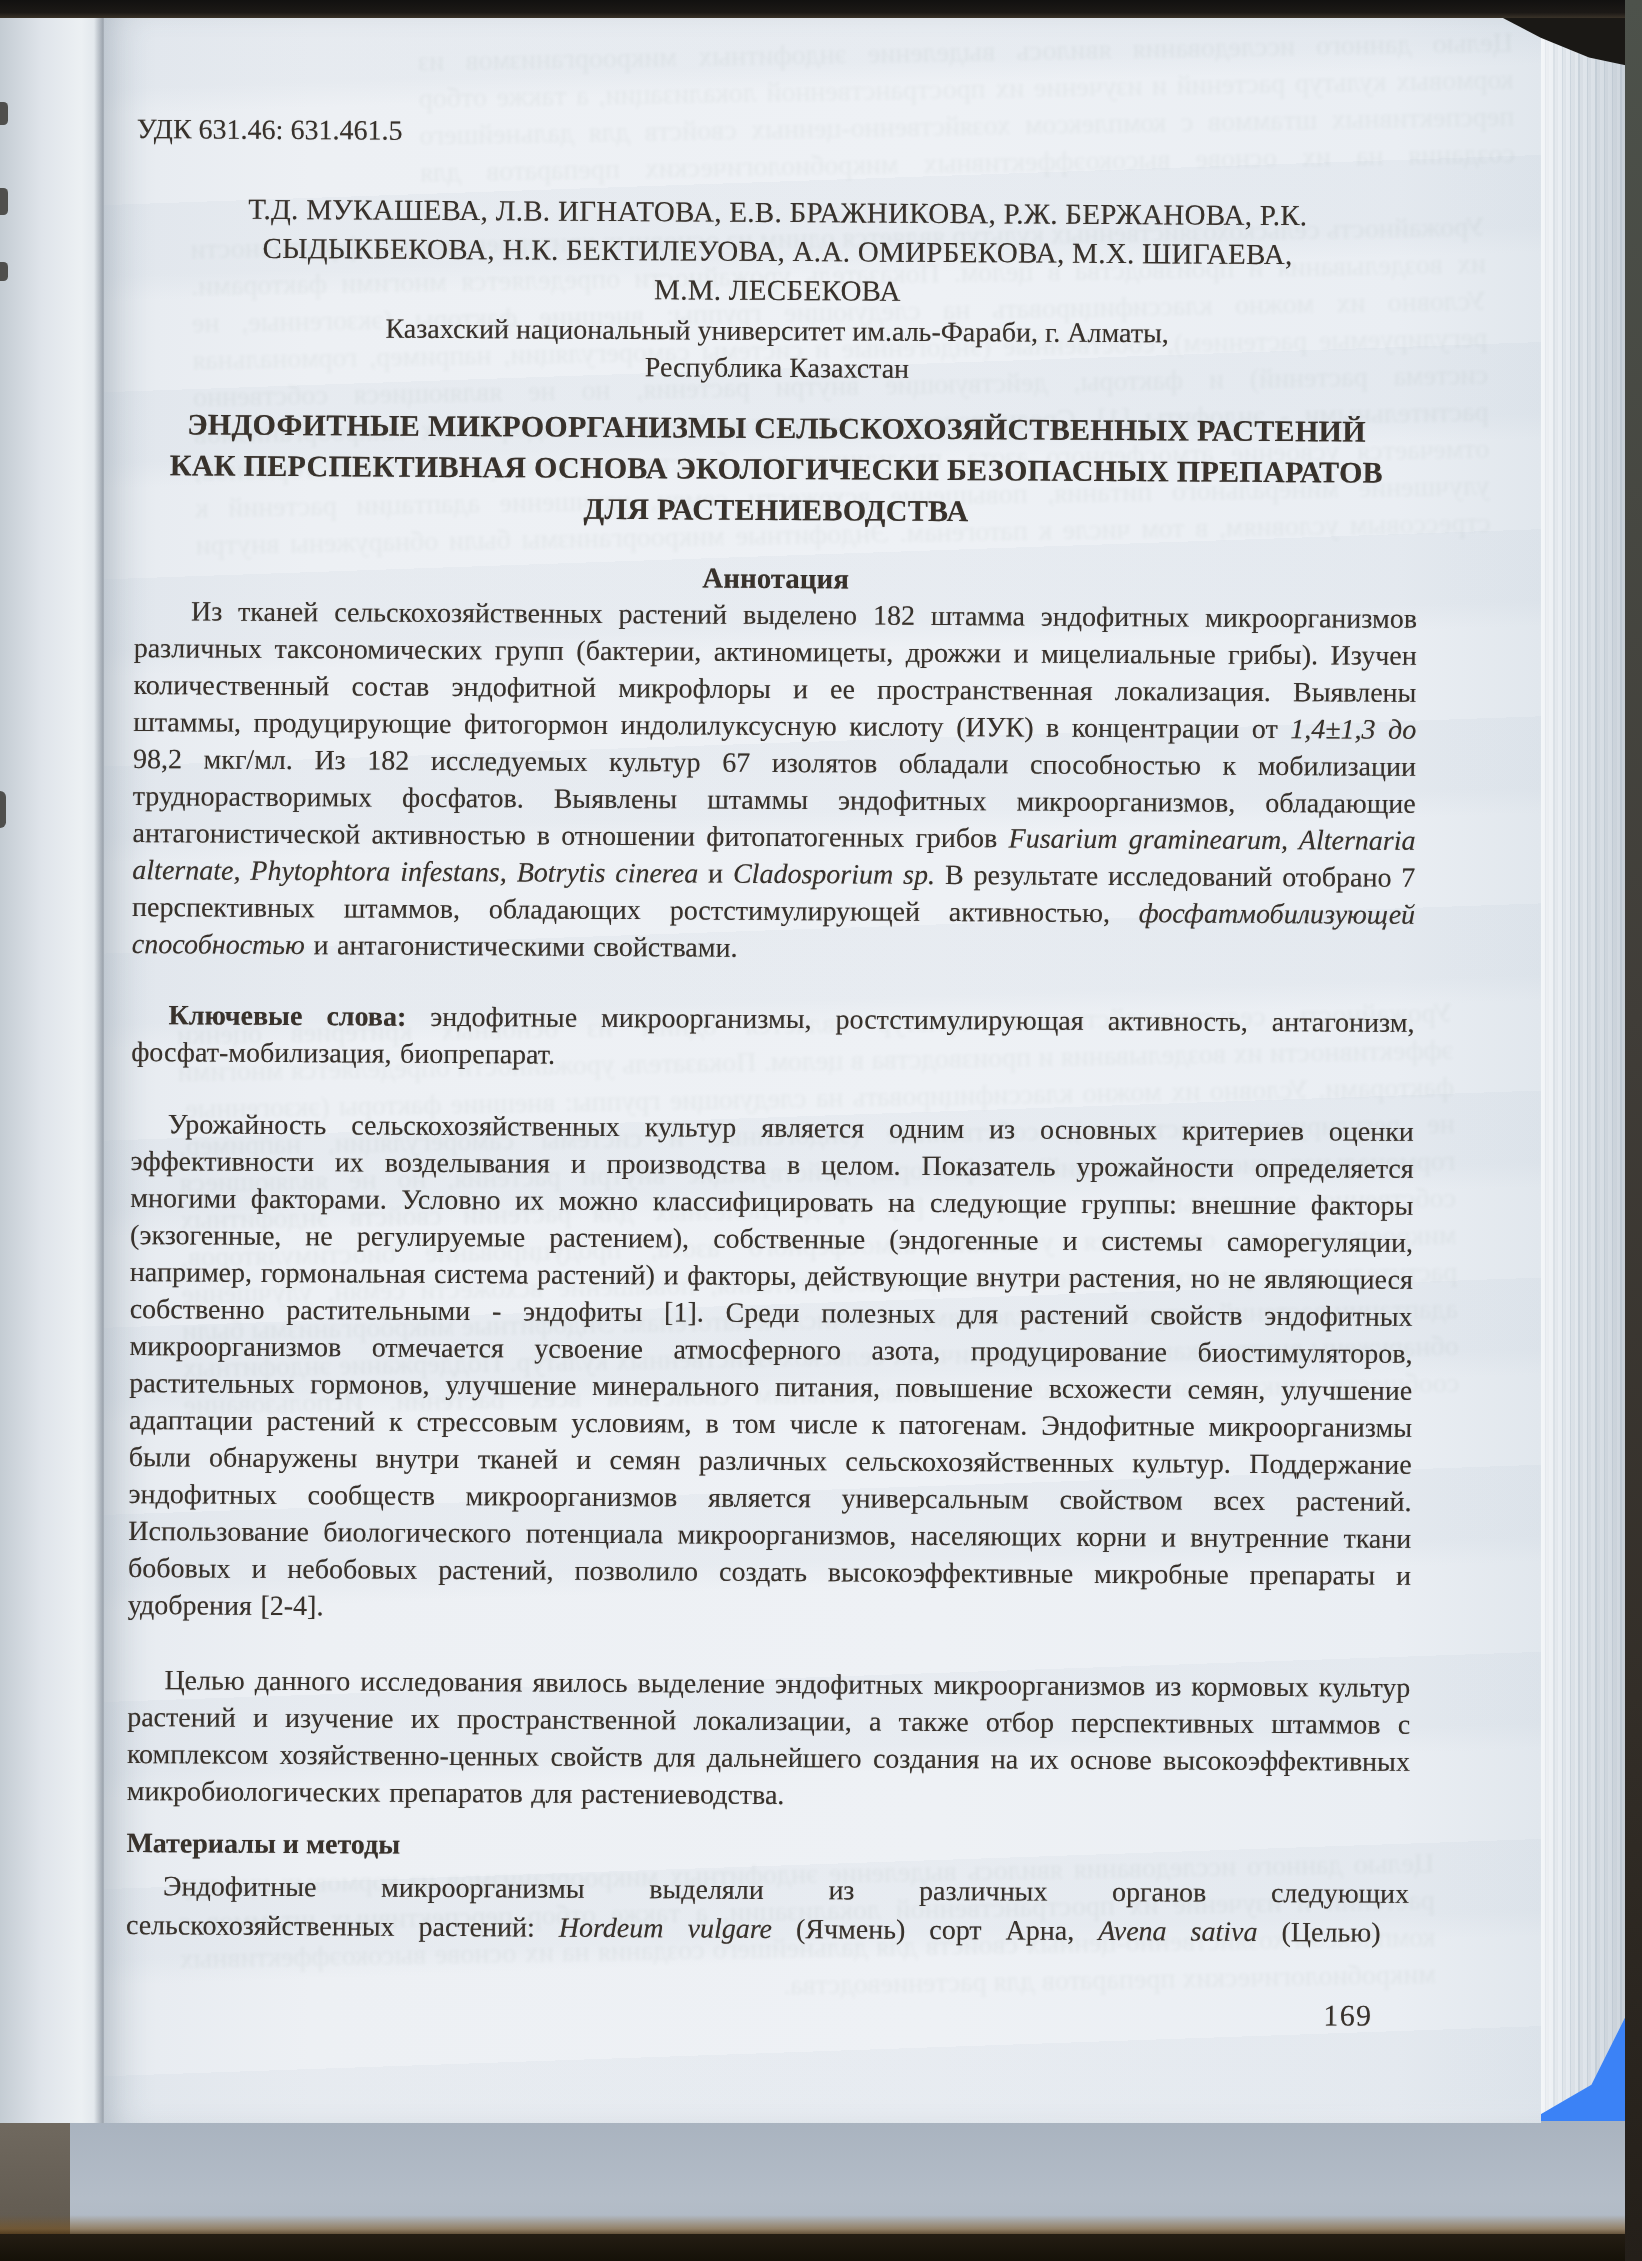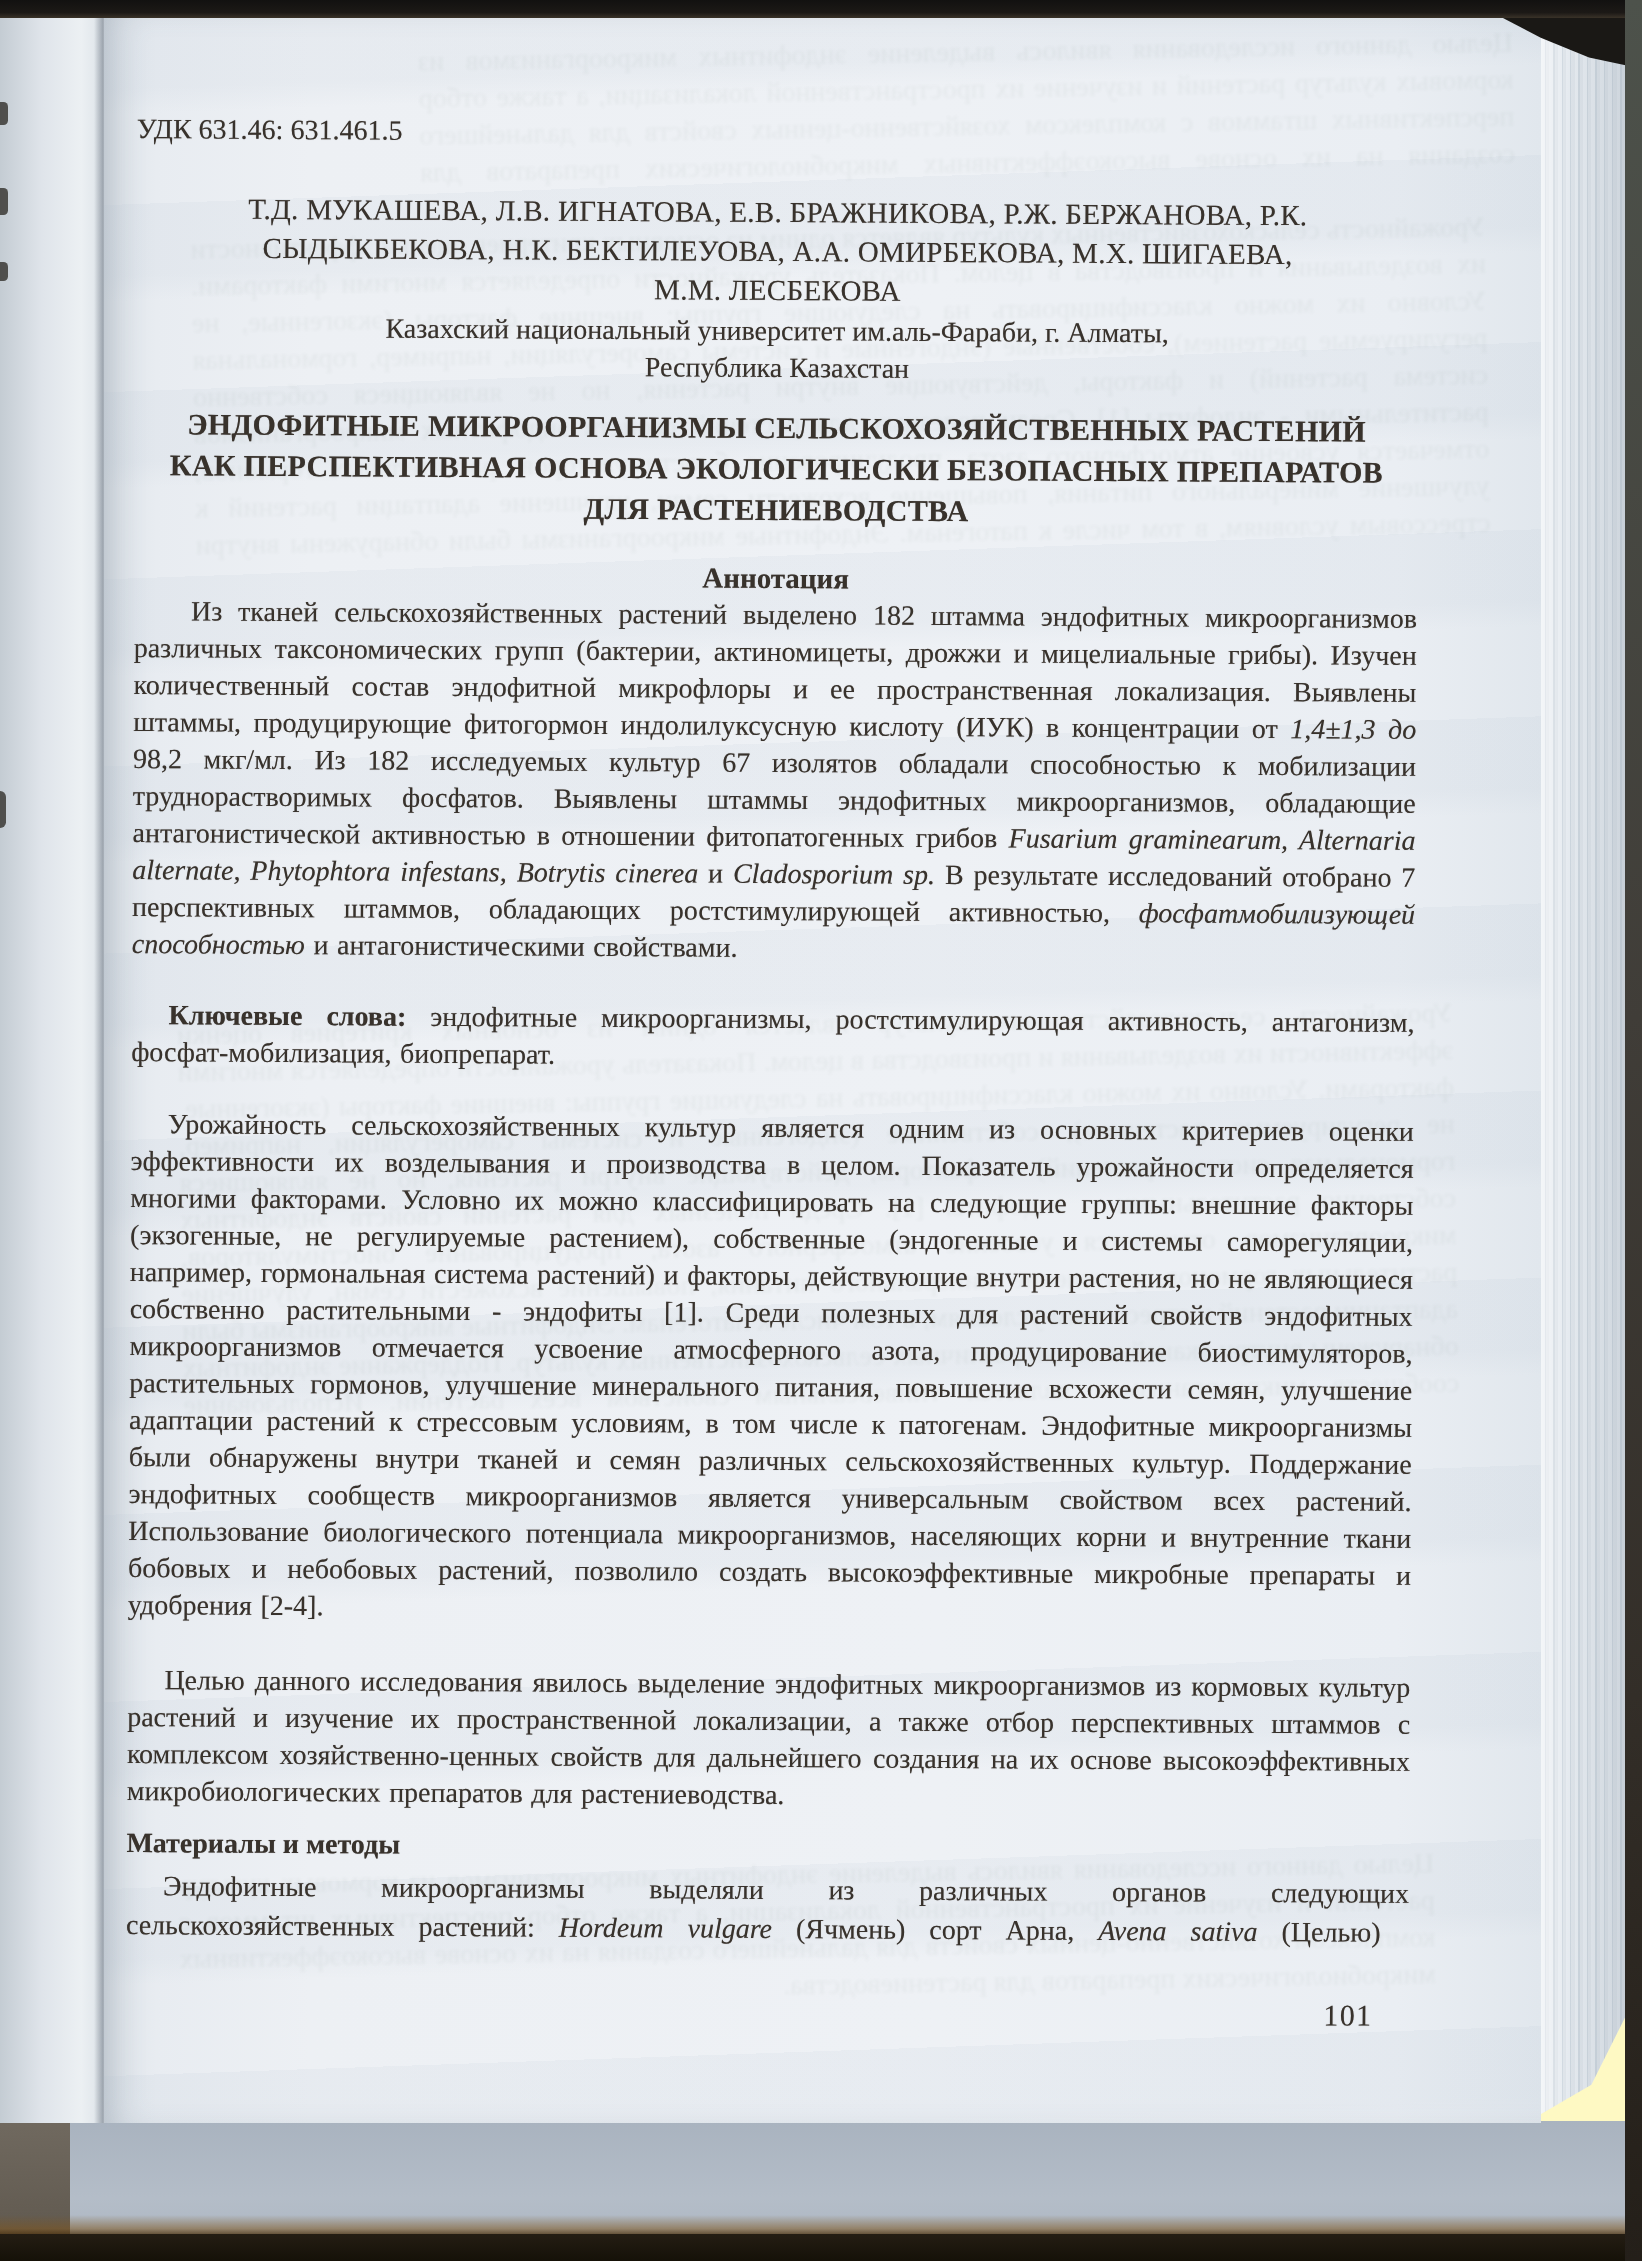--- a/index.html
+++ b/index.html
@@ -1,18 +1,18 @@
 <!DOCTYPE html>
 <html style="font-size:10.3px"><head>
 <meta charset="utf-8">
 <style>
   html,body{margin:0;padding:0;background:#555;}
   .scan{
     position:relative;width:1643px;height:2261px;overflow:hidden;
-    background:#fef9c3;
+    background:#3b82f6;
     font-family:"Liberation Serif","DejaVu Serif",serif;
   }
   
   .bed-bottom{position:absolute;left:0;top:2121px;width:1643px;height:140px;
     background:linear-gradient(180deg,#a9b3bf 0%,#b4bdc8 55%,#aab4c0 100%);}
   .left-col-bottom{position:absolute;left:0;top:2121px;width:70px;height:140px;
     background:linear-gradient(180deg,#70695f,#5d564c);}
   .band-top{position:absolute;left:0;top:0;width:1643px;height:18px;
     background:linear-gradient(180deg,#121110 0%,#1c1916 70%,#3a3228 100%);}
   .corner-tr{position:absolute;left:1501px;top:17px;width:142px;height:52px;
@@ -125,17 +125,17 @@
     <div class="block just keywords"><b>Ключевые слова:</b><span> эндофитные микроорганизмы, ростстимулирующая активность, антагонизм, фосфат-мобилизация, биопрепарат.</span></div>
 
     <div class="block just p1">Урожайность сельскохозяйственных культур является одним из основных критериев оценки эффективности их возделывания и производства в целом. Показатель урожайности определяется многими факторами. Условно их можно классифицировать на следующие группы: внешние факторы (экзогенные, не регулируемые растением), собственные (эндогенные и системы саморегуляции, например, гормональная система растений) и факторы, действующие внутри растения, но не являющиеся собственно растительными - эндофиты [1]. Среди полезных для растений свойств эндофитных микроорганизмов отмечается усвоение атмосферного азота, продуцирование биостимуляторов, растительных гормонов, улучшение минерального питания, повышение всхожести семян, улучшение адаптации растений к стрессовым условиям, в том числе к патогенам. Эндофитные микроорганизмы были обнаружены внутри тканей и семян различных сельскохозяйственных культур. Поддержание эндофитных сообществ микроорганизмов является универсальным свойством всех растений. Использование биологического потенциала микроорганизмов, населяющих корни и внутренние ткани бобовых и небобовых растений, позволило создать высокоэффективные микробные препараты и удобрения [2-4].</div>
 
     <div class="block just p2">Целью данного исследования явилось выделение эндофитных микроорганизмов из кормовых культур растений и изучение их пространственной локализации, а также отбор перспективных штаммов с комплексом хозяйственно-ценных свойств для дальнейшего создания на их основе высокоэффективных микробиологических препаратов для растениеводства.</div>
 
     <div class="block methods-h">Материалы и методы</div>
 
     <div class="block just p3"><span>Эндофитные микроорганизмы выделяли из различных органов следующих сельскохозяйственных растений: </span><i>Hordeum vulgare</i><span> (Ячмень) сорт Арна, </span><i>Avena sativa</i><span> (Целью)</span></div>
 
-    <div class="pagenum">101</div>
+    <div class="pagenum">169</div>
 
   </div>
 </div>
 
 
 </body></html>

